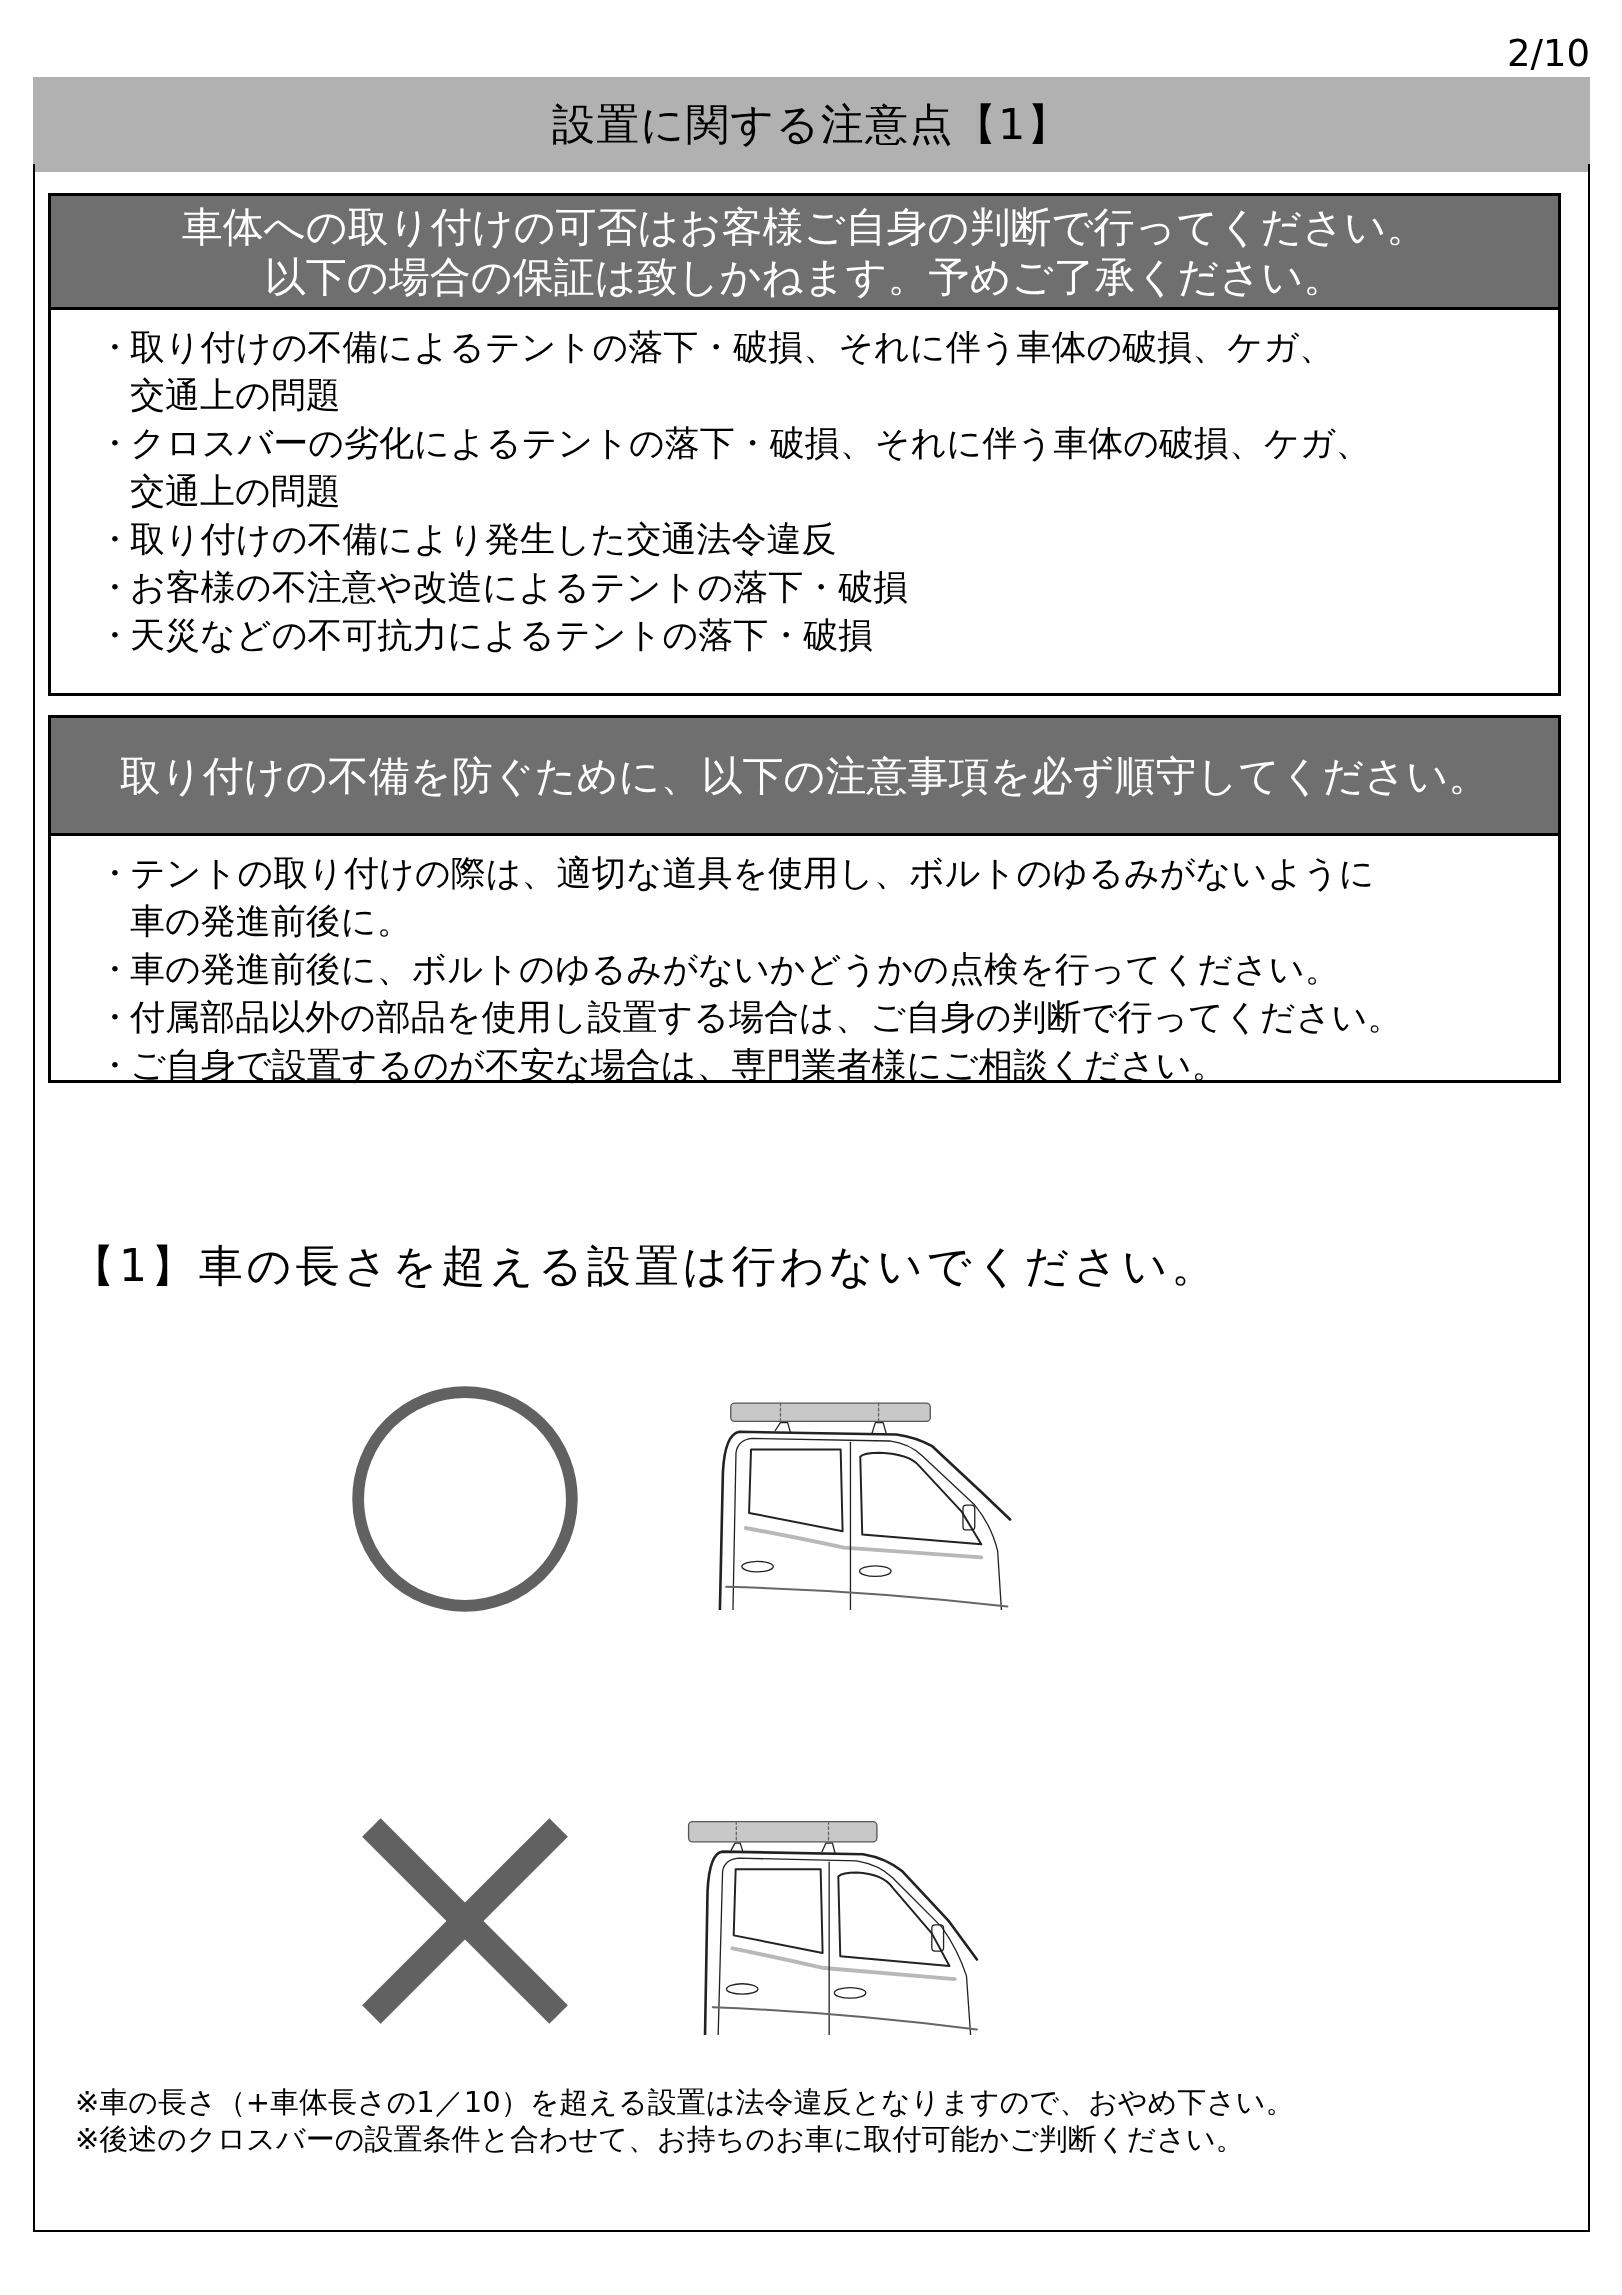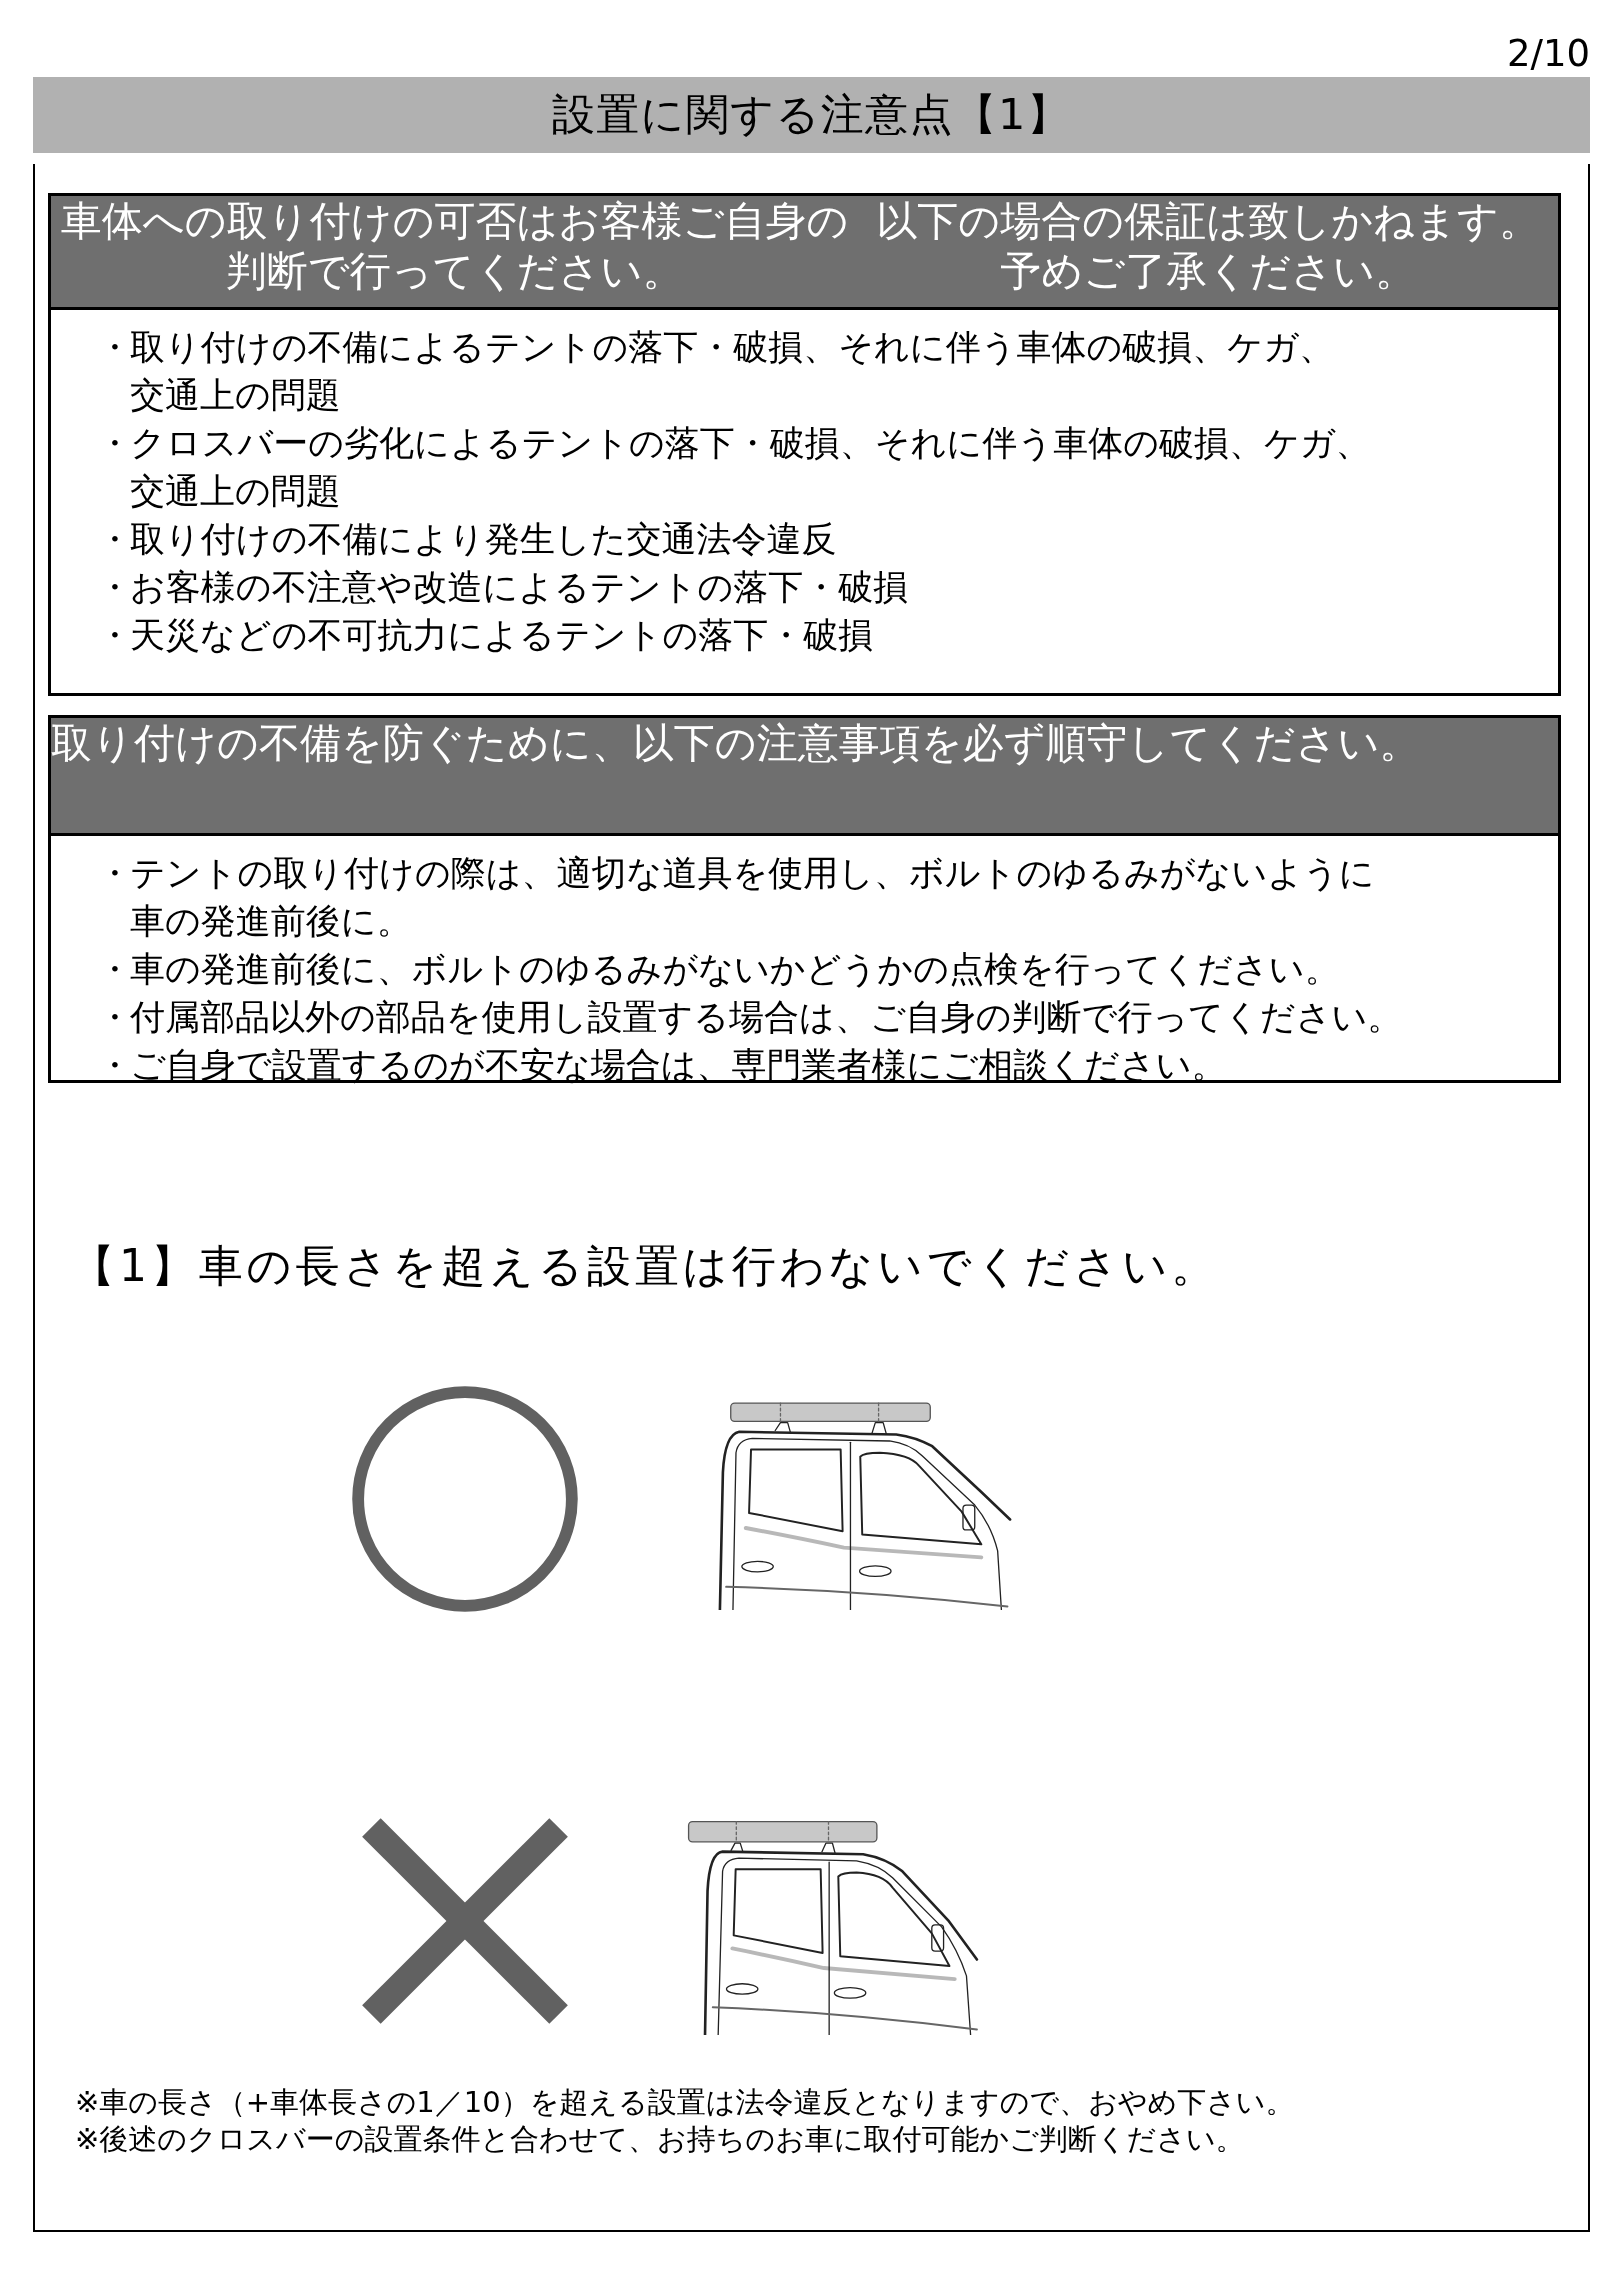--- a/index.html
+++ b/index.html
@@ -1,26 +1,26 @@
 <!DOCTYPE html>
 <html style="font-size:10.5px"><head>
 <meta charset="utf-8">
 <style>
   html, body { margin:0; padding:0; background:#fff; }
   body { width:1623px; height:2295px; position:relative; overflow:hidden;
          font-family:"DejaVu Sans", "Liberation Sans", sans-serif; color:#000; }
   .page-num { position:absolute; right:33px; top:34px; font-size:37px; line-height:39px; }
-  .header-bar { position:absolute; left:33px; top:77px; width:1557px; height:76px;
+  .header-bar { position:absolute; left:33px; top:77px; width:1557px; height:95px;
                 background:#b1b1b1; display:flex; align-items:center; justify-content:center; }
   .header-bar span { font-size:43px; letter-spacing:1.3px; }
   .frame { position:absolute; left:33px; top:164px; width:1553px; height:2066px;
            border-left:2.6px solid #000; border-right:2.6px solid #000; border-bottom:2.6px solid #000; }
   .notice-box { position:absolute; left:48px; width:1513px; border:3.3px solid #000; box-sizing:border-box; }
   .notice-head { background:#6f6f6f; color:#fff; text-align:center; border-bottom:3.3px solid #000;
-                 display:flex; }
+                 display:flex; flex-direction:column; justify-content:center; }
   .notice-head span { display:block; font-size:41px; line-height:50px; }
   .notice-body { padding:13px 0 0 46px; }
   .notice-body .item { font-size:35px; line-height:48px; position:relative; padding-left:33px; }
   .notice-body .item .bullet { position:absolute; left:0; top:0; }
   .section-heading { position:absolute; left:51px; top:1237px; font-size:44px; letter-spacing:3.9px;margin-left:20px; }
   .verdict-icon { position:absolute; }
   .car { position:absolute; }
   .notes { position:absolute; left:75px; top:2084px; }
   .notes .note { font-size:29px; line-height:37px; }
 </style>

